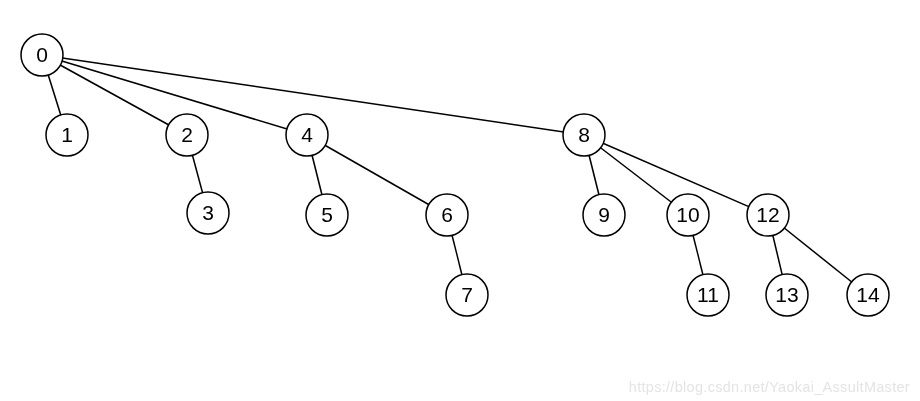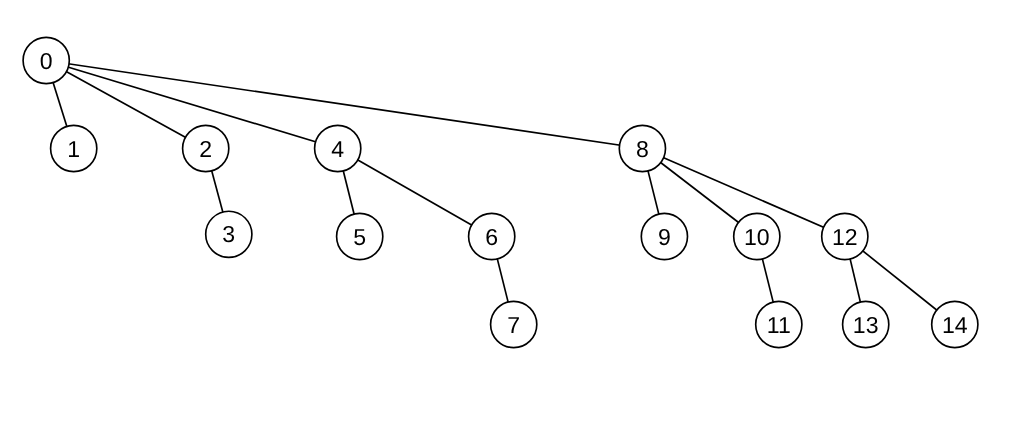--- a/index.html
+++ b/index.html
@@ -121,13 +121,14 @@
       </g>
       <g>
         <circle class="node-circle" cx="787" cy="295" r="21"></circle>
         <text class="node-label" x="787" y="295" dy="0.35em">13</text>
       </g>
       <g>
         <circle class="node-circle" cx="868" cy="295" r="21"></circle>
         <text class="node-label" x="868" y="295" dy="0.35em">14</text>
       </g>
     </svg>
+  <div class="watermark">https://blog.csdn.net/Yaokai_AssultMaster</div>
 </div>
 
 </body></html>

